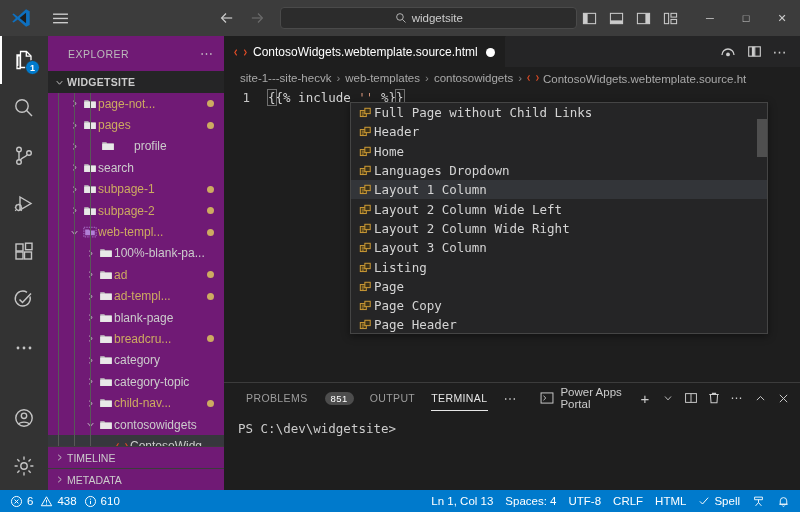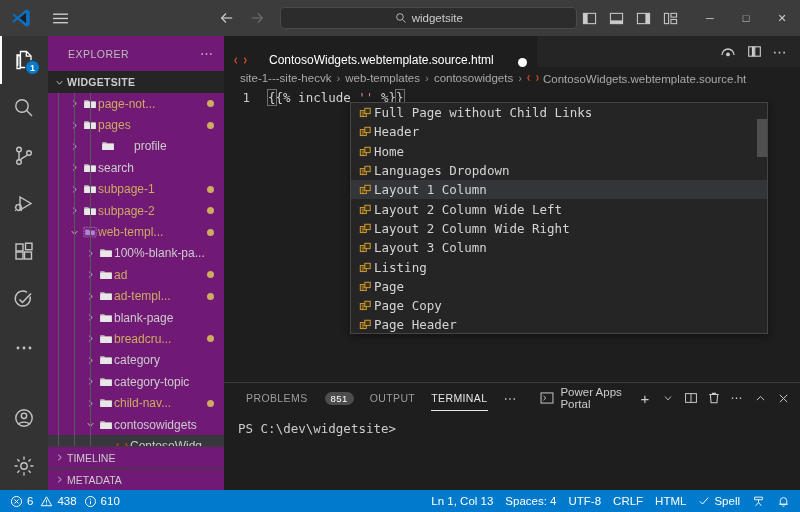--- a/index.html
+++ b/index.html
@@ -169,21 +169,21 @@
   .editorarea {
     flex: 1; display: flex; flex-direction: column;
     background: #1e1e1e; min-width: 0; position: relative;
   }
   .tabsrow {
     height: 31px; min-height: 31px;
     background: #252526;
     display: flex; align-items: stretch;
   }
   .tab {
-    display: flex; align-items: flex-end; gap: 22px;
+    display: flex; align-items: center; gap: 6px;
     padding: 0 10px;
     background: #1e1e1e;
     color: #ffffff; font-size: 12px;
     border-right: 1px solid #252526;
     border-top: 1px solid #1e1e1e;
     cursor: pointer;
     max-width: 340px;
   }
   .tab .tabname { overflow:hidden; text-overflow:ellipsis; white-space:nowrap; }
   .tab .dirty {

